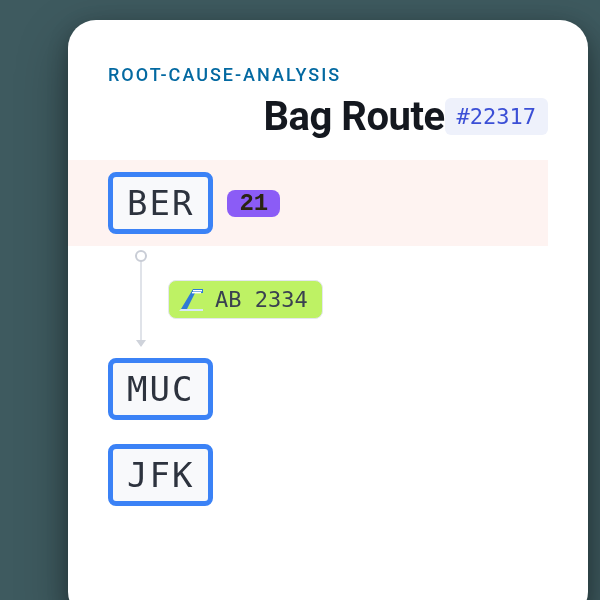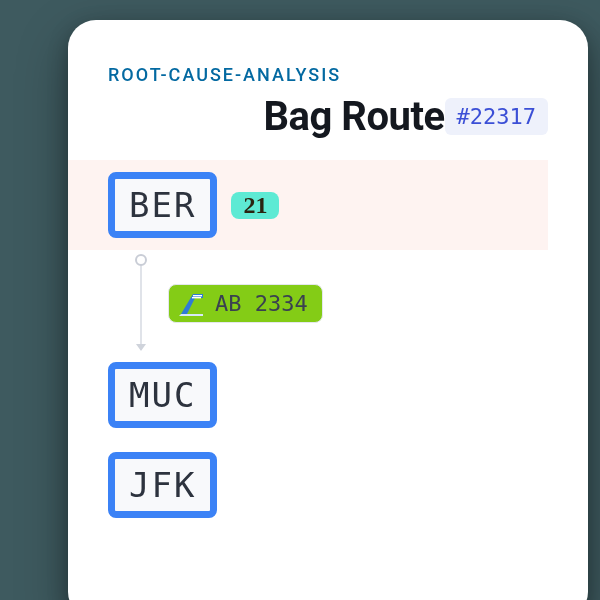--- a/index.html
+++ b/index.html
@@ -61,36 +61,36 @@
     align-items: center;
     gap: 14px;
     padding: 12px 40px 12px 40px;
   }
   .stop-row.highlight {
     background: #fef3f1;
   }
   .iata {
     display: inline-block;
     background: #f8f9fb;
-    border: 7px solid #3b82f6;
+    border: 5px solid #3b82f6;
     border-radius: 8px;
     padding: 6px 14px;
     font-family: ui-monospace, Menlo, Consolas, monospace;
     font-size: 34px;
     color: #2d333e;
     letter-spacing: 2px;
     font-weight: 500;
   }
   .count-badge {
     display: inline-block;
-    background: #5eead4;
+    background: #8b5cf6;
     color: #2a2410;
     border-radius: 8px;
     padding: 0 12px;
-    font-family: Liberation Serif, serif;
+    font-family: Liberation Mono, monospace;
     font-size: 24px;
     font-weight: 600;
   }
 
   .leg-row {
     display: flex;
     align-items: flex-start;
     padding: 0 40px 0 66px;
     gap: 20px;
     height: 100px;
@@ -126,23 +126,23 @@
     left: 50%;
     bottom: -1px;
     transform: translateX(-50%);
     width: 0; height: 0;
     border-left: 5px solid transparent;
     border-right: 5px solid transparent;
     border-top: 7px solid #cfd3db;
   }
   .flight-badge {
     display: flex;
-    align-items: flex-end;
+    align-items: center;
     gap: 10px;
-    background: #84cc16;
+    background: #bef264;
     border: 1px solid #e4e7ed;
     border-radius: 8px;
     padding: 6px 14px 6px 10px;
     font-family: ui-monospace, Menlo, Consolas, monospace;
     font-size: 22px;
     color: #3a4150;
     align-self: center;
     margin-top: 6px;
   }
   .tail-icon {

